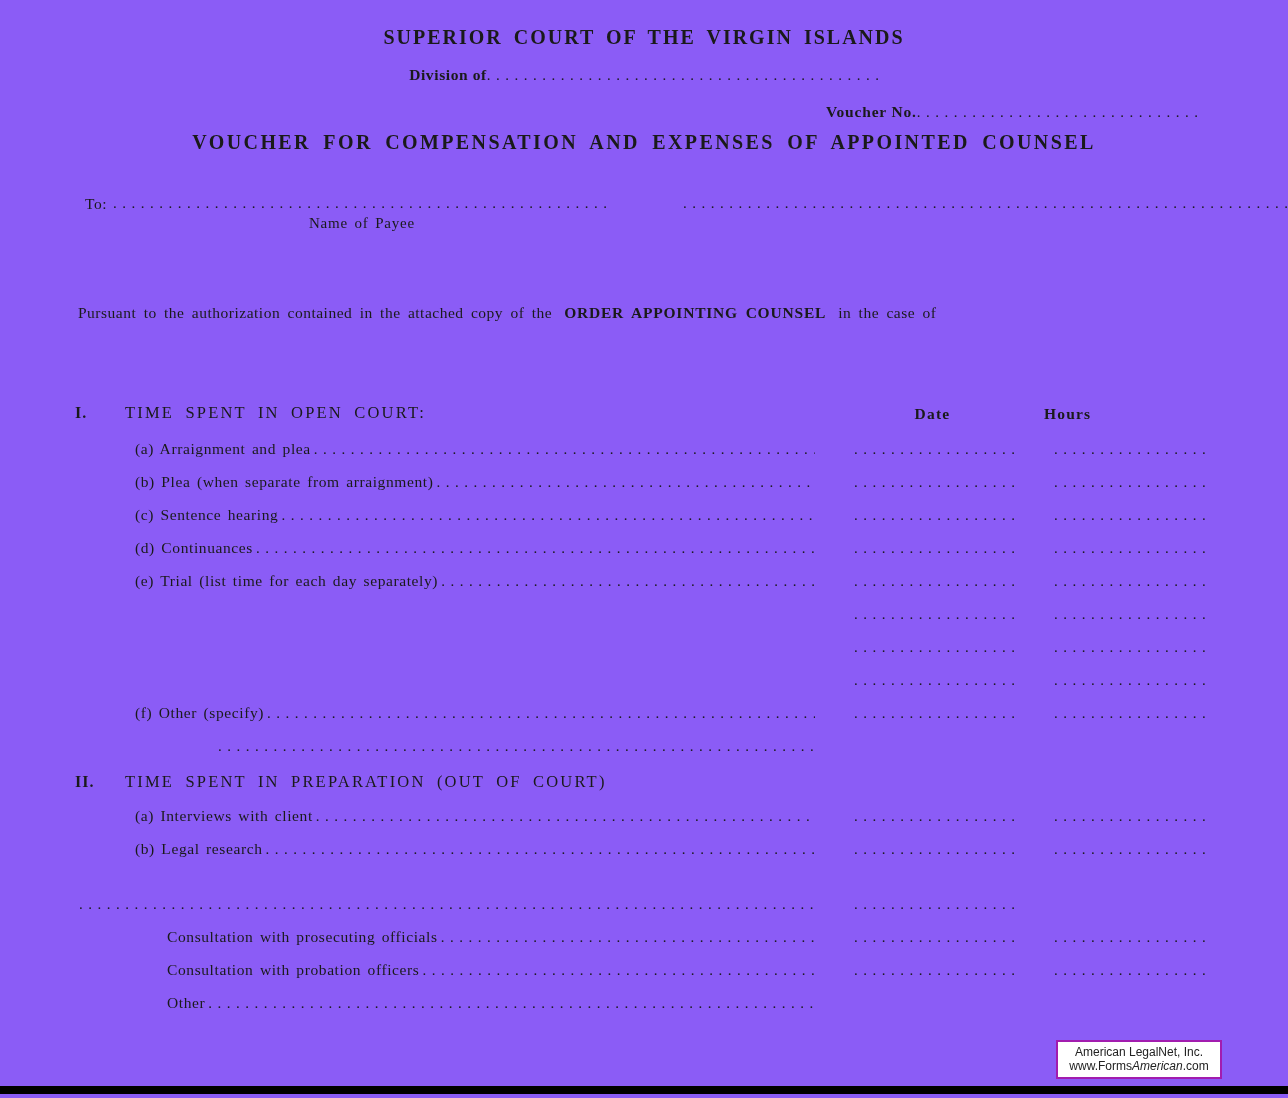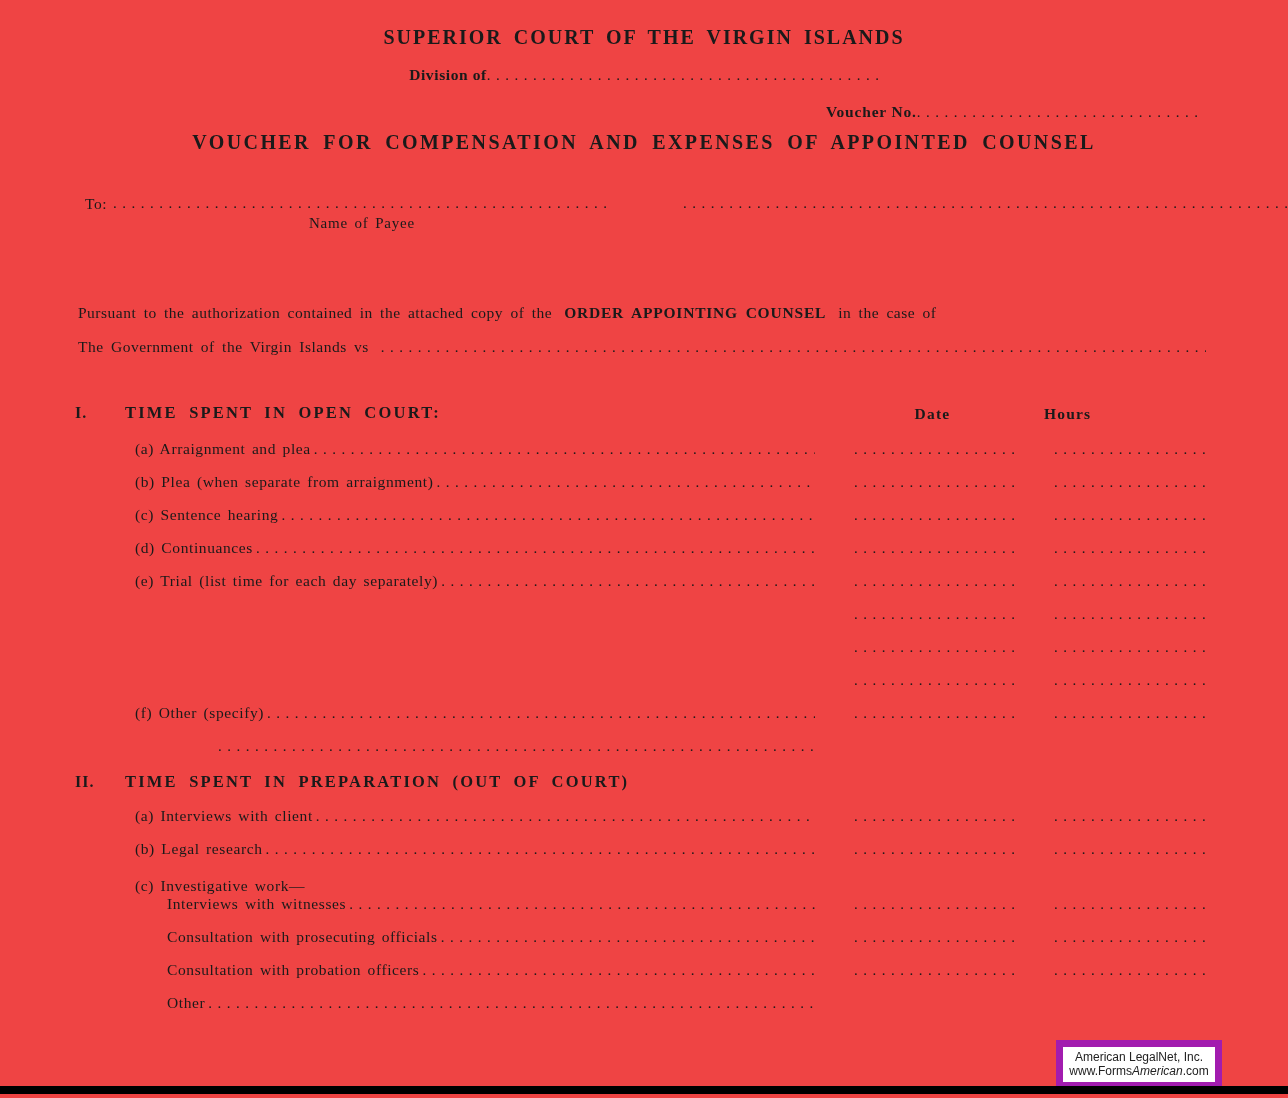--- a/index.html
+++ b/index.html
@@ -1,21 +1,21 @@
 <!DOCTYPE html>
 <html><head>
 <meta charset="utf-8">
 <style>
   * { margin: 0; padding: 0; box-sizing: border-box; }
   html, body { background: #e8e8e8; }
   .page {
     position: relative;
     width: 1288px;
     height: 1098px;
-    background: #ef4444;
+    background: #8b5cf6;
     font-family: "Liberation Serif", "DejaVu Serif", serif;
     color: #1a1a1a;
     overflow: hidden;
     margin: 0 auto;
   }
   .abs { position: absolute; }
 
   
   .court-title {
     top: 26px; left: 0; width: 100%;
@@ -95,21 +95,21 @@
     column-gap: 35px;
     align-items: end;
   }
   .sec-head { height: 36px; padding-bottom: 9px; }
   .sec-title-cell { display: flex; align-items: baseline; }
   .sec-no {
     width: 50px;
     font-size: 16px; font-weight: 700; letter-spacing: 1px;
   }
   .sec-title {
-    font-size: 16.5px; font-weight: 700;
+    font-size: 16.5px; font-weight: 400;
     letter-spacing: 2.2px; word-spacing: 5px;
     white-space: nowrap;
   }
   .col-head { font-size: 15.5px; font-weight: 700; letter-spacing: 1.2px; }
   .col-head.date { text-align: center; }
   .col-head.hours { text-align: left; margin-left: -6px; }
 
   .row { height: 33px; padding-bottom: 7px; }
   .row-tall { height: 55px; padding-bottom: 7px; }
   .label-cell { display: flex; align-items: baseline; overflow: hidden; }
@@ -132,21 +132,21 @@
     height: 9px;
     border-top: 2px solid #111;
     border-bottom: 2px solid #111;
     width: 100%;
     margin-bottom: 4px;
   }
 
   
   .footer-box {
     left: 1056px; top: 1040px; width: 166px;
-    border: 7px solid #a21caf;
+    border: 2px solid #a21caf;
     padding: 3px 4px 4px;
     font-family: "Liberation Sans", sans-serif;
     font-size: 12px; line-height: 14px;
     text-align: center;
     color: #222;
     background: #fff;
   }
   .footer-box em { font-style: italic; }
   .bottom-bar {
     left: 0; top: 1086px; width: 1288px; height: 8px;
@@ -184,24 +184,20 @@
       <span class="dots"></span>
       <div class="field-caption">Address</div>
     </div>
   </div>
 
   <div class="abs intro">
     <div class="intro-line">
       <span>Pursuant to the authorization contained in the attached copy of the </span>
         <span class="intro-em">ORDER APPOINTING COUNSEL</span>
         <span> in the case of</span>
-    </div>
-    <div class="intro-line">
-      <span>The Government of the Virgin Islands vs</span>
-      <span class="dots grow-dots"></span>
     </div>
   </div>
 
   <div class="abs section sec1">
     <div class="grid-row sec-head">
       <div class="sec-title-cell">
         <span class="sec-no">I.</span>
         <span class="sec-title">TIME SPENT IN OPEN COURT:</span>
       </div>
       <div class="col-head date">Date</div>
@@ -361,27 +357,20 @@
         </div>
       <div class="cell">
           <span class="dots"></span>
         </div>
       <div class="cell">
           <span class="dots"></span>
         </div>
     </div>
 
     <div class="grid-row row-tall grid-bottom">
-      <div class="stack indent-1">
-        <span class="row-label">(c) Investigative work—</span>
-        <span class="line2 indent-2" style="padding-left:32px;">
-          <span class="row-label">Interviews with witnesses</span>
-          <span class="dots" style="flex:1;margin-left:3px;"></span>
-        </span>
-      </div>
       <div class="cell">
           <span class="dots"></span>
         </div>
       <div class="cell">
           <span class="dots"></span>
         </div>
     </div>
 
     <div class="grid-row row">
       <div class="label-cell indent-2">

